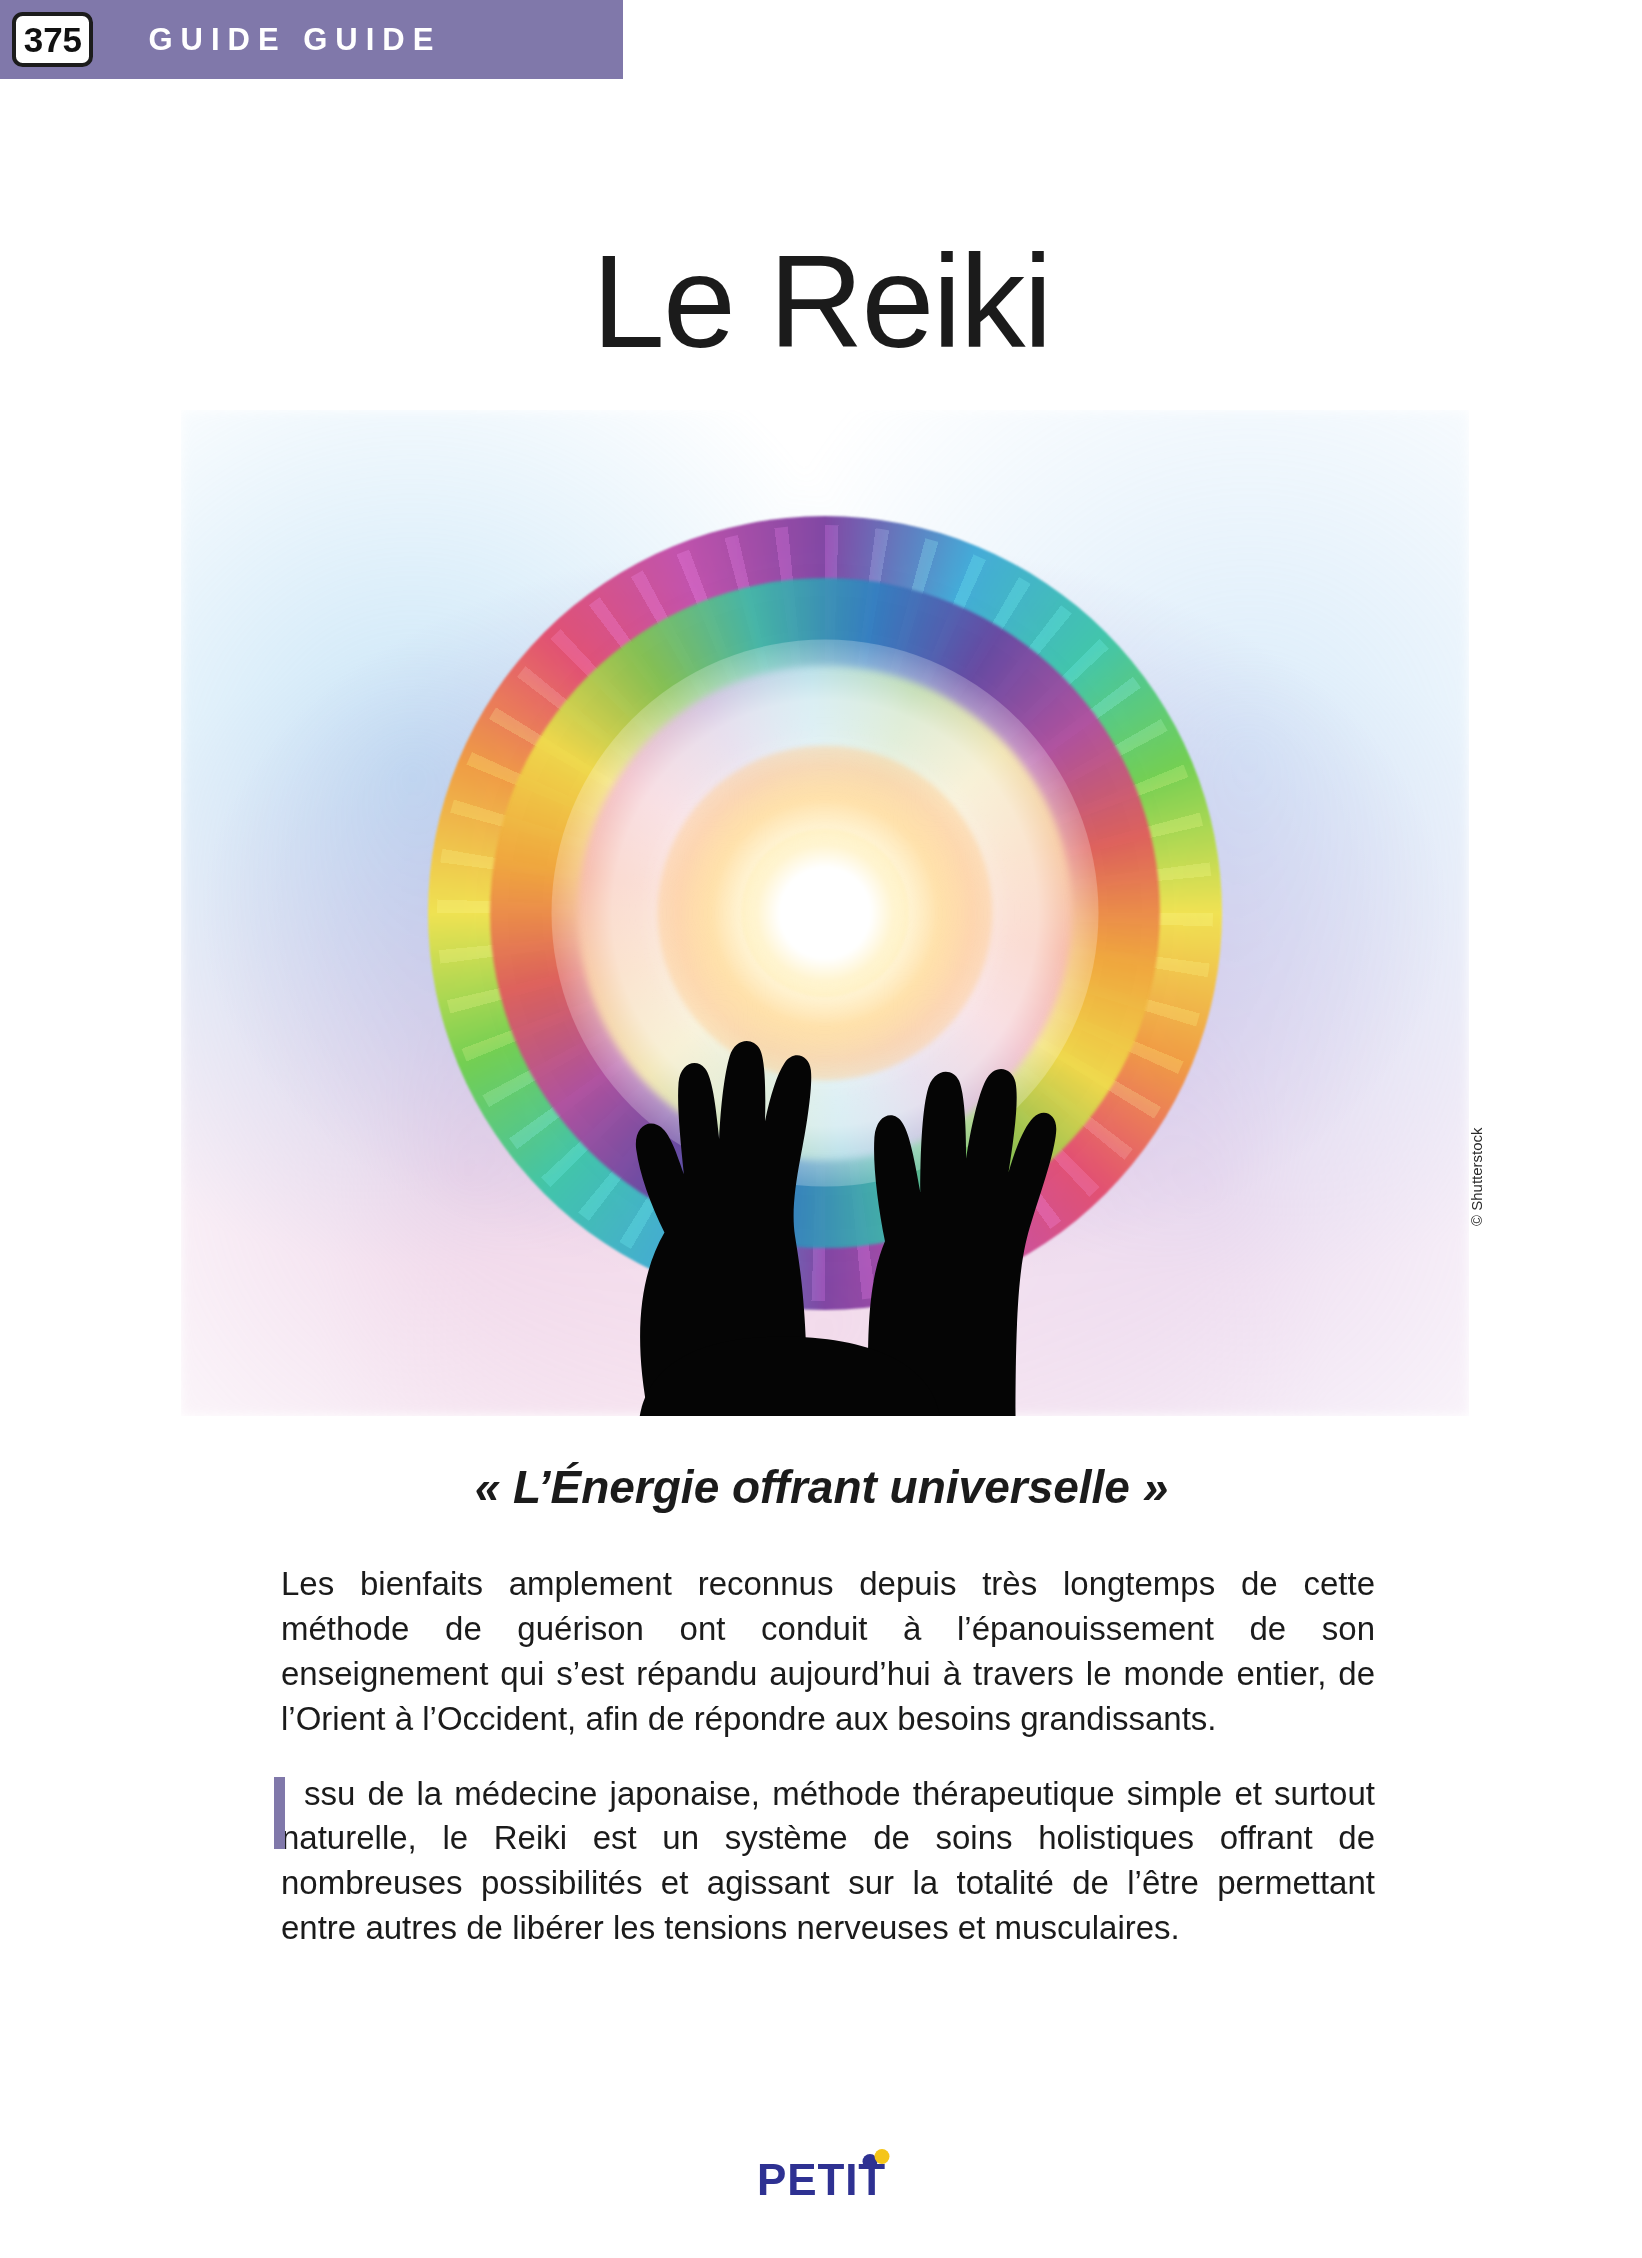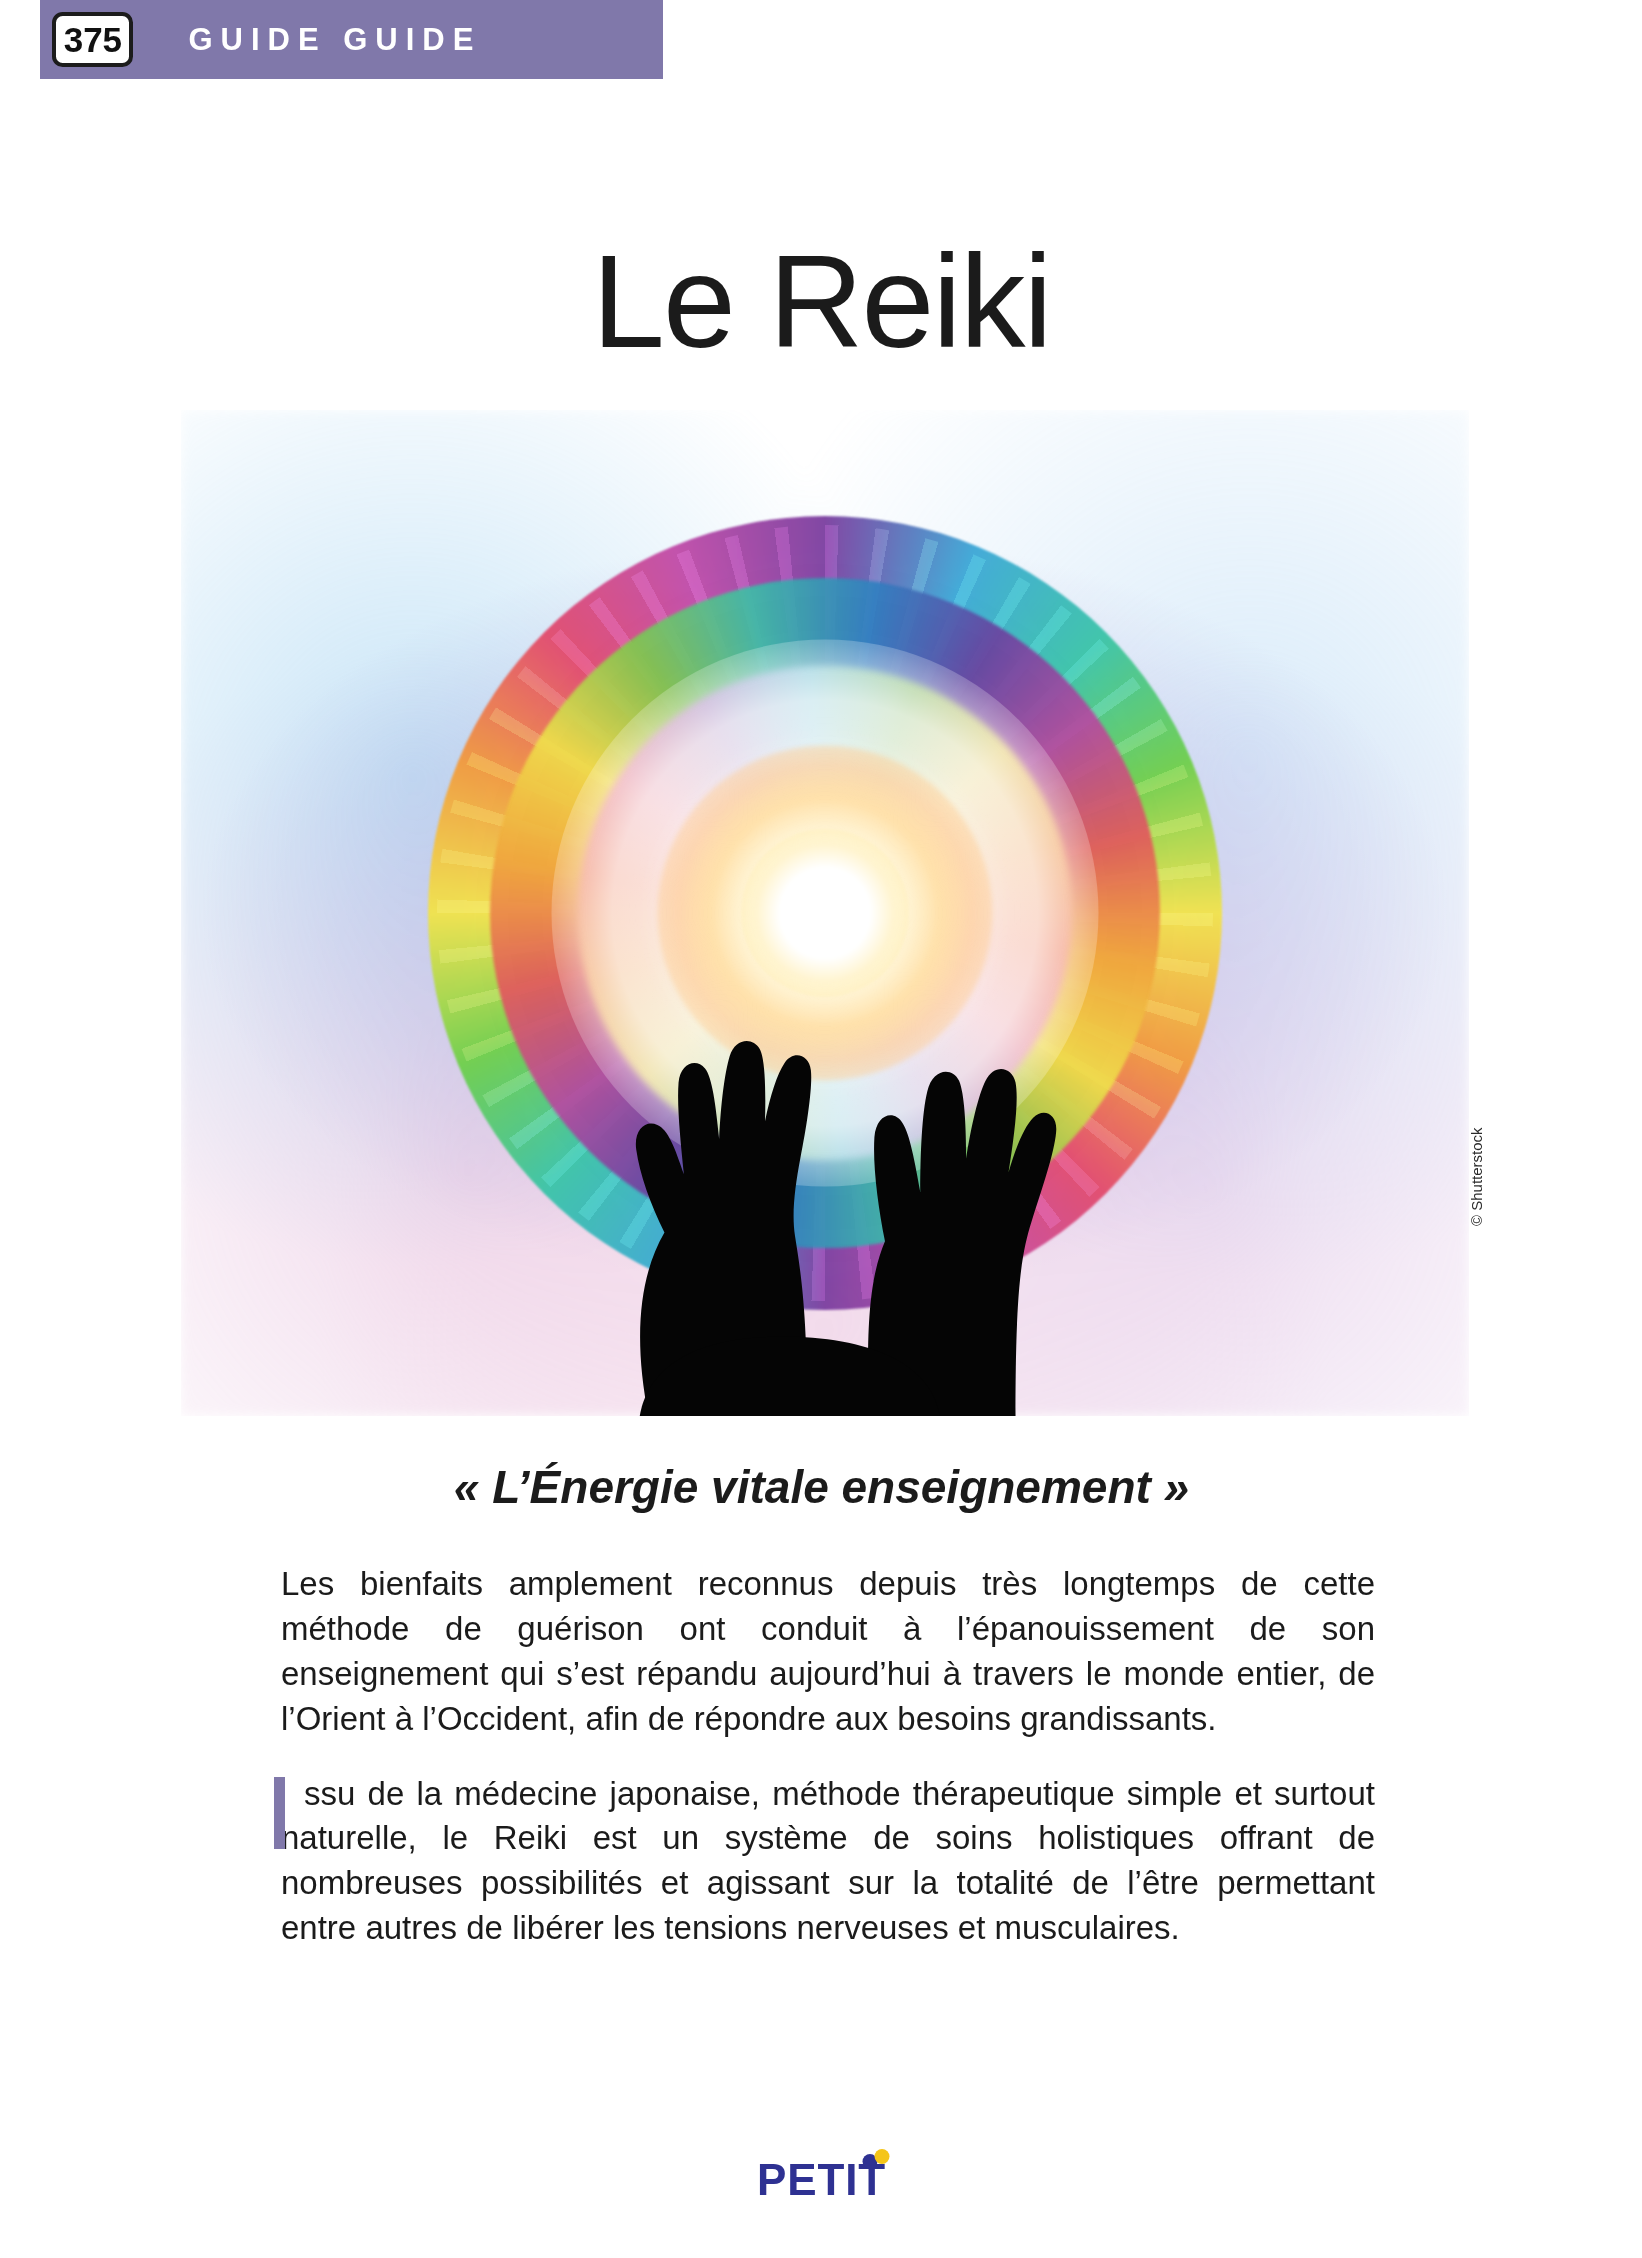--- a/index.html
+++ b/index.html
@@ -19,21 +19,20 @@
   
   .header-banner {
     position: absolute;
     top: 0;
     left: 0;
     width: 623px;
     height: 79px;
     background: #8078aa;
     display: flex;
     align-items: center;
-    margin-left: 40px;
   }
   .guide-number-box {
     width: 81px;
     height: 55px;
     margin-left: 12.4px;
     background: #ffffff;
     border: 4.4px solid #1c1c1c;
     border-radius: 10.6px;
     display: flex;
     align-items: center;
@@ -326,21 +325,21 @@
                C610 262 596 302 584 340
                C572 378 566 420 566 560 Z"></path>
 
       <path d="M140 560 C150 500 210 470 300 470 C400 470 470 500 480 560 Z"></path>
     </g>
   </svg>
 </div>
 
 <div class="photo-credit">© Shutterstock</div>
 
-<div class="subtitle">« L’Énergie vitale enseignement »</div>
+<div class="subtitle">« L’Énergie offrant universelle »</div>
 
 <div class="body-text">
   <p class="para">Les bienfaits amplement reconnus depuis très longtemps de cette méthode de guérison ont conduit à l’épanouissement de son enseignement qui s’est répandu aujourd’hui à travers le monde entier, de l’Orient à l’Occident, afin de répondre aux besoins grandissants.</p>
   <p class="para first">
     <span class="drop-bar"></span>
     <span>ssu de la médecine japonaise, méthode thérapeutique simple et surtout naturelle, le Reiki est un système de soins holistiques offrant de nombreuses possibilités et agissant sur la totalité de l’être permettant entre autres de libérer les tensions nerveuses et musculaires.</span>
   </p>
 </div>
 
 <div class="footer-logo">

